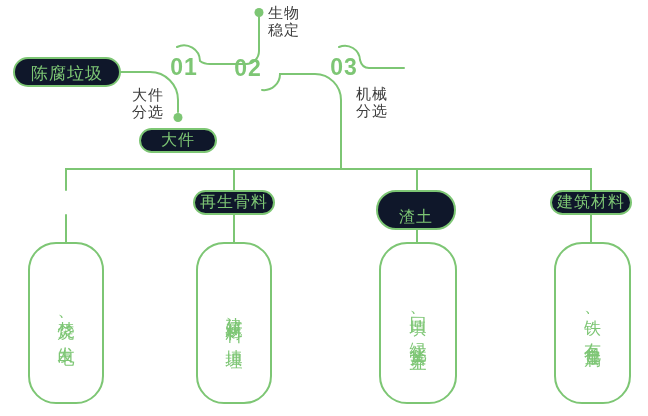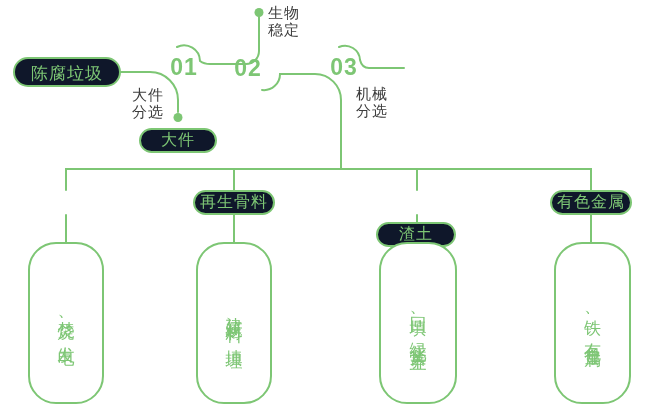--- a/index.html
+++ b/index.html
@@ -83,25 +83,25 @@
     <div>分选</div>
   </div>
 
   <div class="pill" style="left:139px;top:128px;width:78px;height:25px;">
     <span>大件</span>
   </div>
 
   <div class="pill" style="left:193px;top:190px;width:82px;height:25px;">
     <span>再生骨料</span>
   </div>
-  <div class="pill" style="left:376px;top:190px;width:80px;height:25px;margin-top:32px;">
+  <div class="pill" style="left:376px;top:190px;width:80px;height:40px;">
     <span>渣土</span>
   </div>
   <div class="pill" style="left:550px;top:190px;width:82px;height:25px;">
-    <span>有色金属</span>
+    <span>建筑材料</span>
   </div>
 
   <div class="vbox" style="left:28px;width:76px;">
     <span class="vtext">焚烧、发电</span>
   </div>
   <div class="vbox" style="left:196px;width:76px;">
     <span class="vtext">建筑材料、填埋</span>
   </div>
   <div class="vbox" style="left:379px;width:78px;">
     <span class="vtext">回填、绿化营养土</span>

